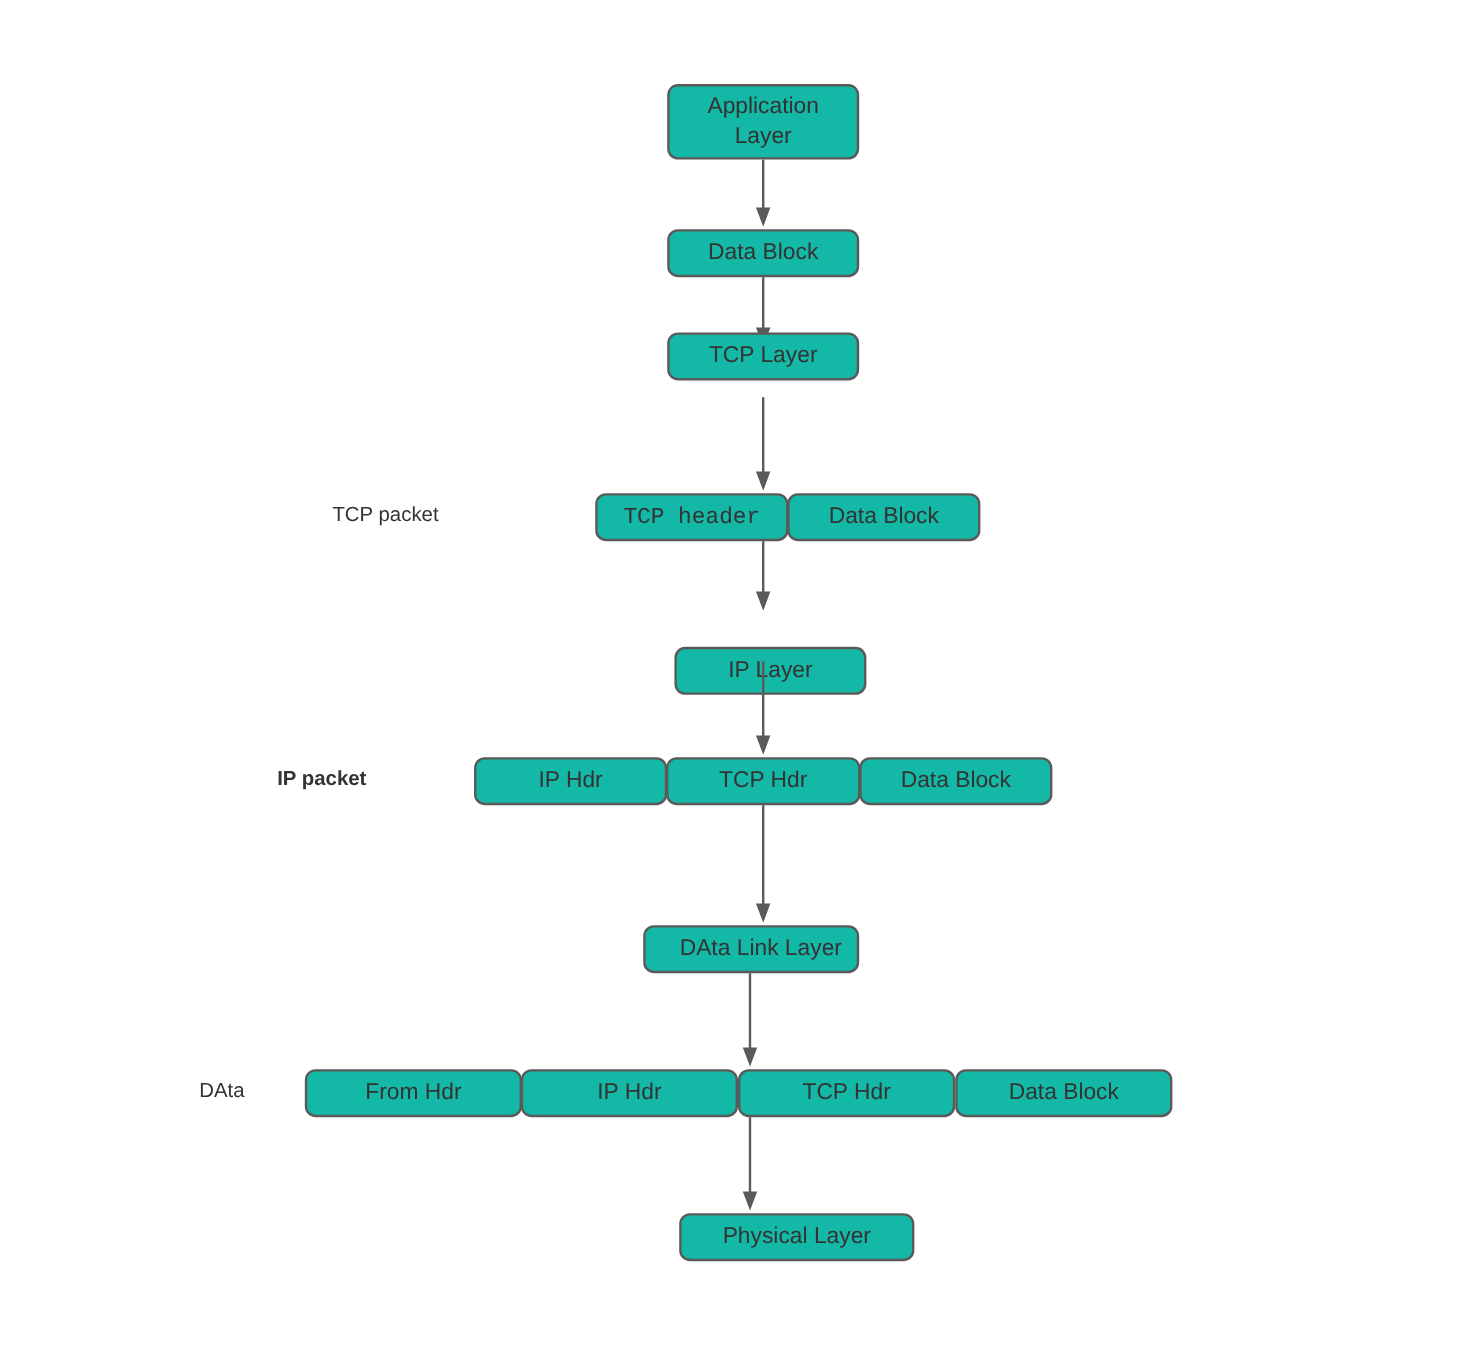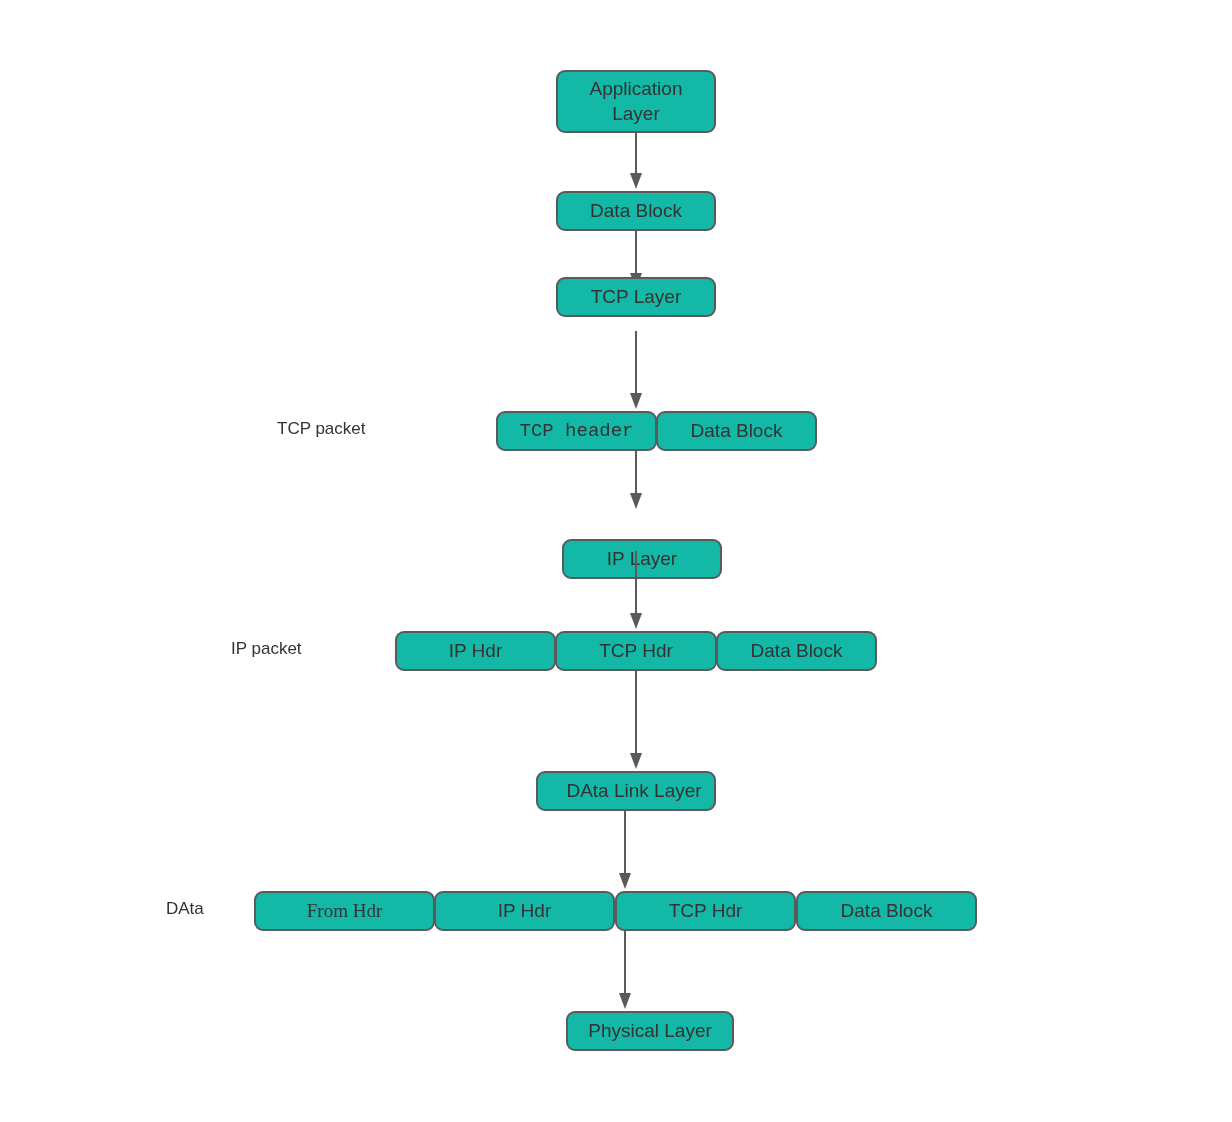--- a/index.html
+++ b/index.html
@@ -94,21 +94,21 @@
 
   <div class="box" style="left:562px; top:511px; width:160px; height:40px;margin-top:28px;">IP Layer</div>
 
   <div class="arrow" style="left:628px; top:551px;">
     <svg width="16" height="80" viewBox="0 0 16 80">
       <line x1="8" y1="0" x2="8" y2="66" stroke="#5a5a5a" stroke-width="2"></line>
       <polygon points="8,78 2,62 14,62" fill="#5a5a5a"></polygon>
     </svg>
   </div>
 
-  <div class="row-label" style="left:231px; top:639px;">IP packet</div>
+  <div class="row-label" style="left:231px; top:639px;font-weight:bold;">IP packet</div>
 
   <div class="box" style="left:395px; top:631px; width:161px; height:40px;">IP Hdr</div>
   <div class="box" style="left:555px; top:631px; width:162px; height:40px;">TCP Hdr</div>
   <div class="box" style="left:716px; top:631px; width:161px; height:40px;">Data Block</div>
 
   <div class="arrow" style="left:628px; top:671px;">
     <svg width="16" height="100" viewBox="0 0 16 100">
       <line x1="8" y1="0" x2="8" y2="86" stroke="#5a5a5a" stroke-width="2"></line>
       <polygon points="8,98 2,82 14,82" fill="#5a5a5a"></polygon>
     </svg>
@@ -118,27 +118,27 @@
 
   <div class="arrow" style="left:617px; top:811px;">
     <svg width="16" height="80" viewBox="0 0 16 80">
       <line x1="8" y1="0" x2="8" y2="66" stroke="#5a5a5a" stroke-width="2"></line>
       <polygon points="8,78 2,62 14,62" fill="#5a5a5a"></polygon>
     </svg>
   </div>
 
   <div class="row-label" style="left:166px; top:899px;">DAta</div>
 
-  <div class="box" style="left:254px; top:891px; width:181px; height:40px;font-family:Liberation Serif, serif;">From Hdr</div>
+  <div class="box" style="left:254px; top:891px; width:181px; height:40px;">From Hdr</div>
   <div class="box" style="left:434px; top:891px; width:181px; height:40px;">IP Hdr</div>
   <div class="box" style="left:615px; top:891px; width:181px; height:40px;">TCP Hdr</div>
   <div class="box" style="left:796px; top:891px; width:181px; height:40px;">Data Block</div>
 
   <div class="arrow" style="left:617px; top:931px;">
     <svg width="16" height="80" viewBox="0 0 16 80">
       <line x1="8" y1="0" x2="8" y2="66" stroke="#5a5a5a" stroke-width="2"></line>
       <polygon points="8,78 2,62 14,62" fill="#5a5a5a"></polygon>
     </svg>
   </div>
 
-  <div class="box" style="left:566px; top:1011px; width:168px; height:40px;">Physical Layer</div>
+  <div class="box" style="left:566px; top:1011px; width:196px; height:40px;">Physical Layer</div>
 
 </div>
 
 </body></html>

